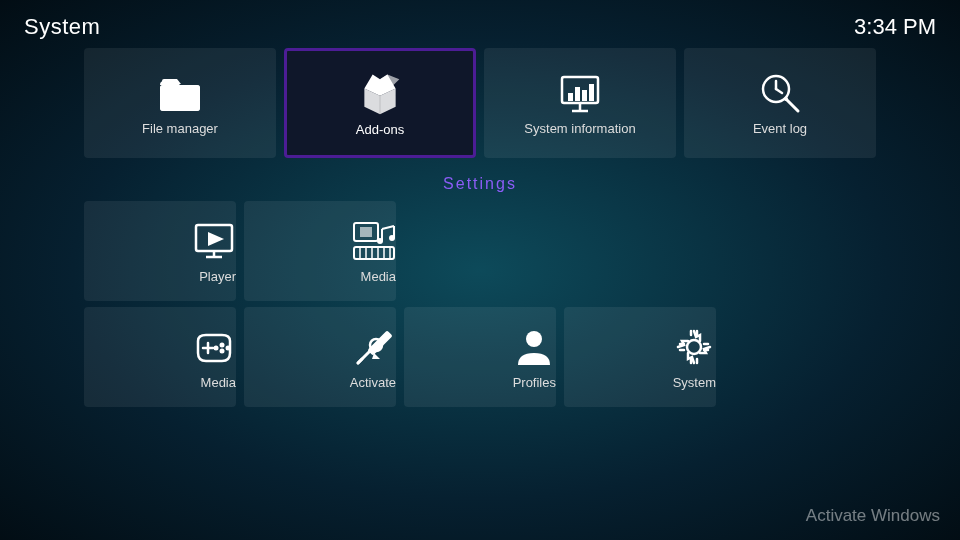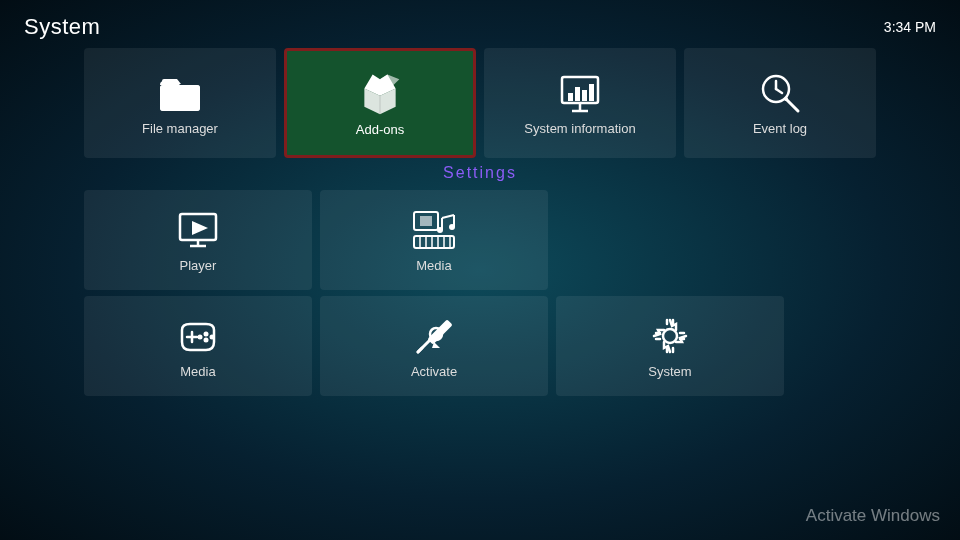--- a/index.html
+++ b/index.html
@@ -22,52 +22,52 @@
       padding: 14px 24px 8px 24px;
     }
 
     #header-title {
       font-size: 22px;
       font-weight: 300;
       letter-spacing: 0.5px;
     }
 
     #header-time {
-      font-size: 14px;
+      font-size: 22px;
       font-weight: 300;
     }
 
     
     #top-row {
       display: flex;
       justify-content: center;
       gap: 8px;
       padding: 0 84px;
-      margin-bottom: 6px;
+      margin-bottom: 17px;
     }
 
     .tile {
       background: rgba(255,255,255,0.07);
       border-radius: 4px;
       display: flex;
       flex-direction: column;
       align-items: center;
       justify-content: center;
       cursor: pointer;
       transition: background 0.2s;
     }
 
     .tile-top {
       width: 192px;
       height: 110px;
     }
 
     .tile-top.selected {
-      background: #14532d;
-      border: 3px solid #7f1d1d;
+      background: #0f172a;
+      border: 3px solid #4c1d95;
     }
 
     .tile-label {
       font-size: 13px;
       font-weight: 400;
       color: #ddd;
       text-align: center;
     }
 
     .tile-top.selected .tile-label {
@@ -90,22 +90,23 @@
       gap: 6px;
       padding: 0 84px;
     }
 
     .grid-row {
       display: flex;
       gap: 8px;
     }
 
     .tile-grid {
-      width: 228px;
+      width: 152px;
       height: 100px;
+      align-items: flex-end;
     }
 
     
     .svg-icon {
       width: 44px;
       height: 44px;
       margin-bottom: 6px;
     }
 
     
@@ -246,20 +247,27 @@
         <rect x="24" y="4" width="8" height="28" rx="2" fill="white" transform="rotate(45 28 18)"></rect>
         <polygon points="20,34 22,28 28,34" fill="white"></polygon>
 
         <path d="M6 38 L20 24" stroke="white" stroke-width="3" stroke-linecap="round"></path>
         <circle cx="24" cy="20" r="6" fill="none" stroke="white" stroke-width="2.5"></circle>
         <line x1="6" y1="38" x2="10" y2="34" stroke="white" stroke-width="3" stroke-linecap="round"></line>
       </svg>
       <span class="tile-label">Activate</span>
     </div>
 
+    <div class="tile tile-grid">
+      <svg class="svg-icon" viewBox="0 0 44 44" fill="white">
+        <circle cx="22" cy="14" r="8" fill="white"></circle>
+        <path d="M6 40 Q6 28 22 28 Q38 28 38 40 Z" fill="white"></path>
+      </svg>
+      <span class="tile-label">Profiles</span>
+    </div>
 
     <div class="tile tile-grid">
       <svg class="svg-icon" viewBox="0 0 44 44" fill="white">
 
         <circle cx="22" cy="22" r="7" fill="none" stroke="white" stroke-width="2.5"></circle>
         <path d="M22 6 L24 12 L28 10 L28 16 M38 22 L32 24 L34 28 L28 28 M22 38 L20 32 L16 34 L16 28 M6 22 L12 20 L10 16 L16 16" stroke="white" stroke-width="2.5" fill="none" stroke-linecap="round"></path>
 
         <path d="M19 6 L19 10 M25 6 L25 10 M36 19 L32 19 M36 25 L32 25 M25 38 L25 34 M19 38 L19 34 M8 25 L12 25 M8 19 L12 19" stroke="white" stroke-width="2.5" stroke-linecap="round"></path>
       </svg>
       <span class="tile-label">System</span>

